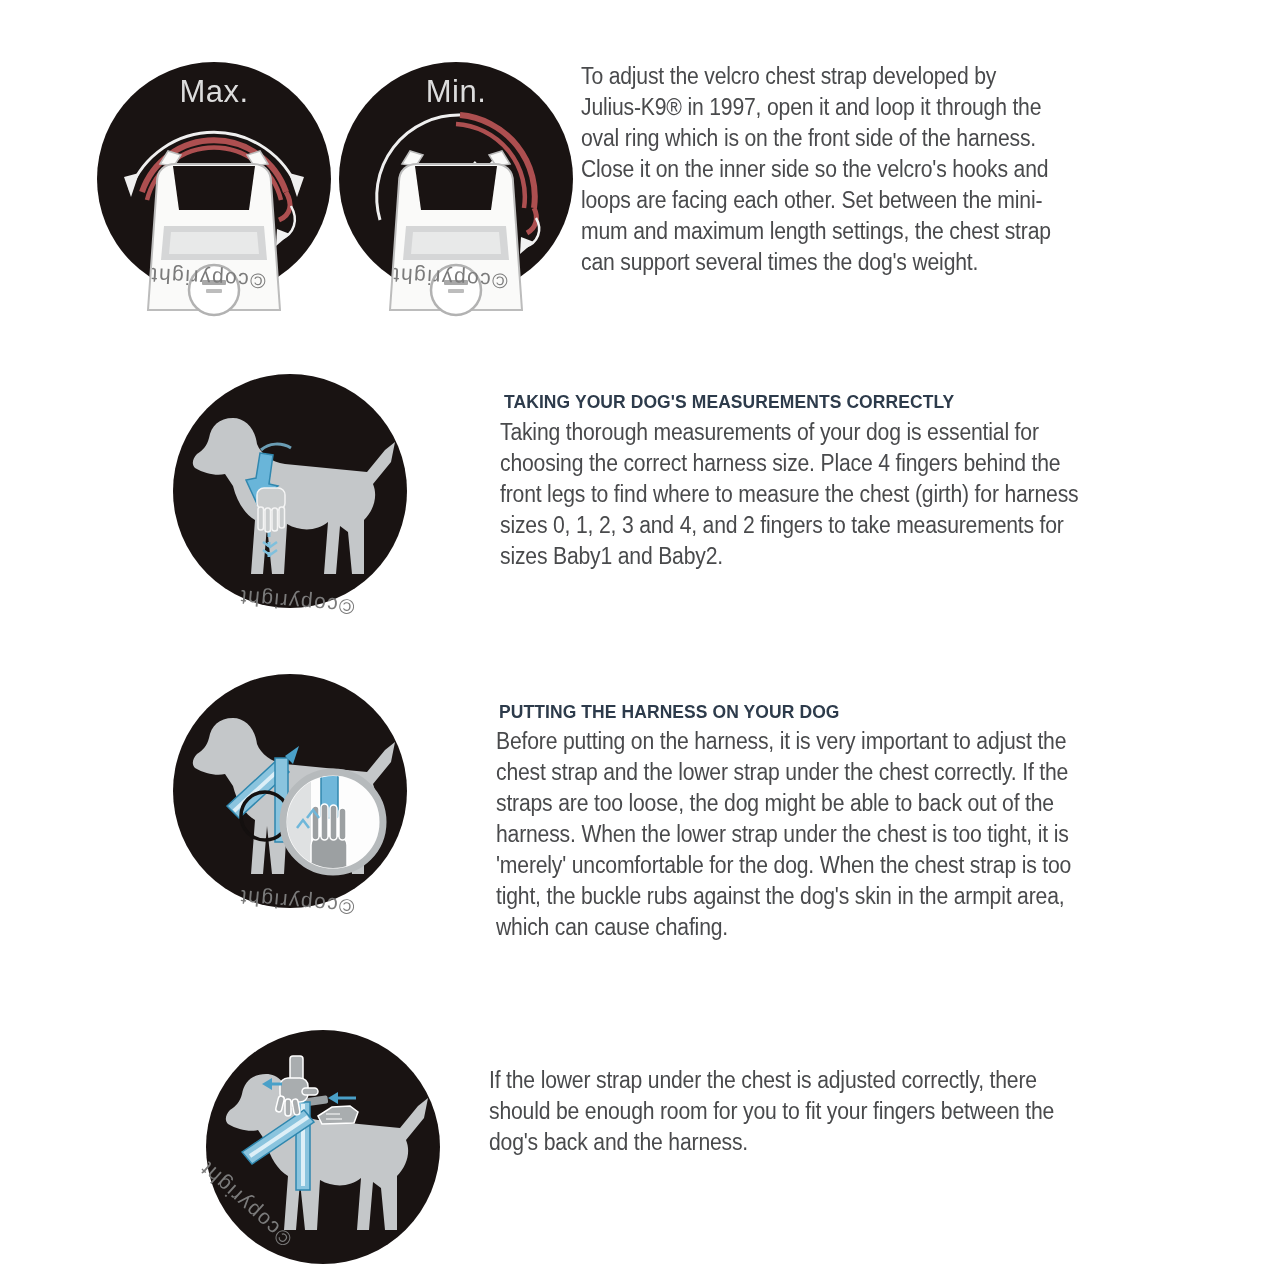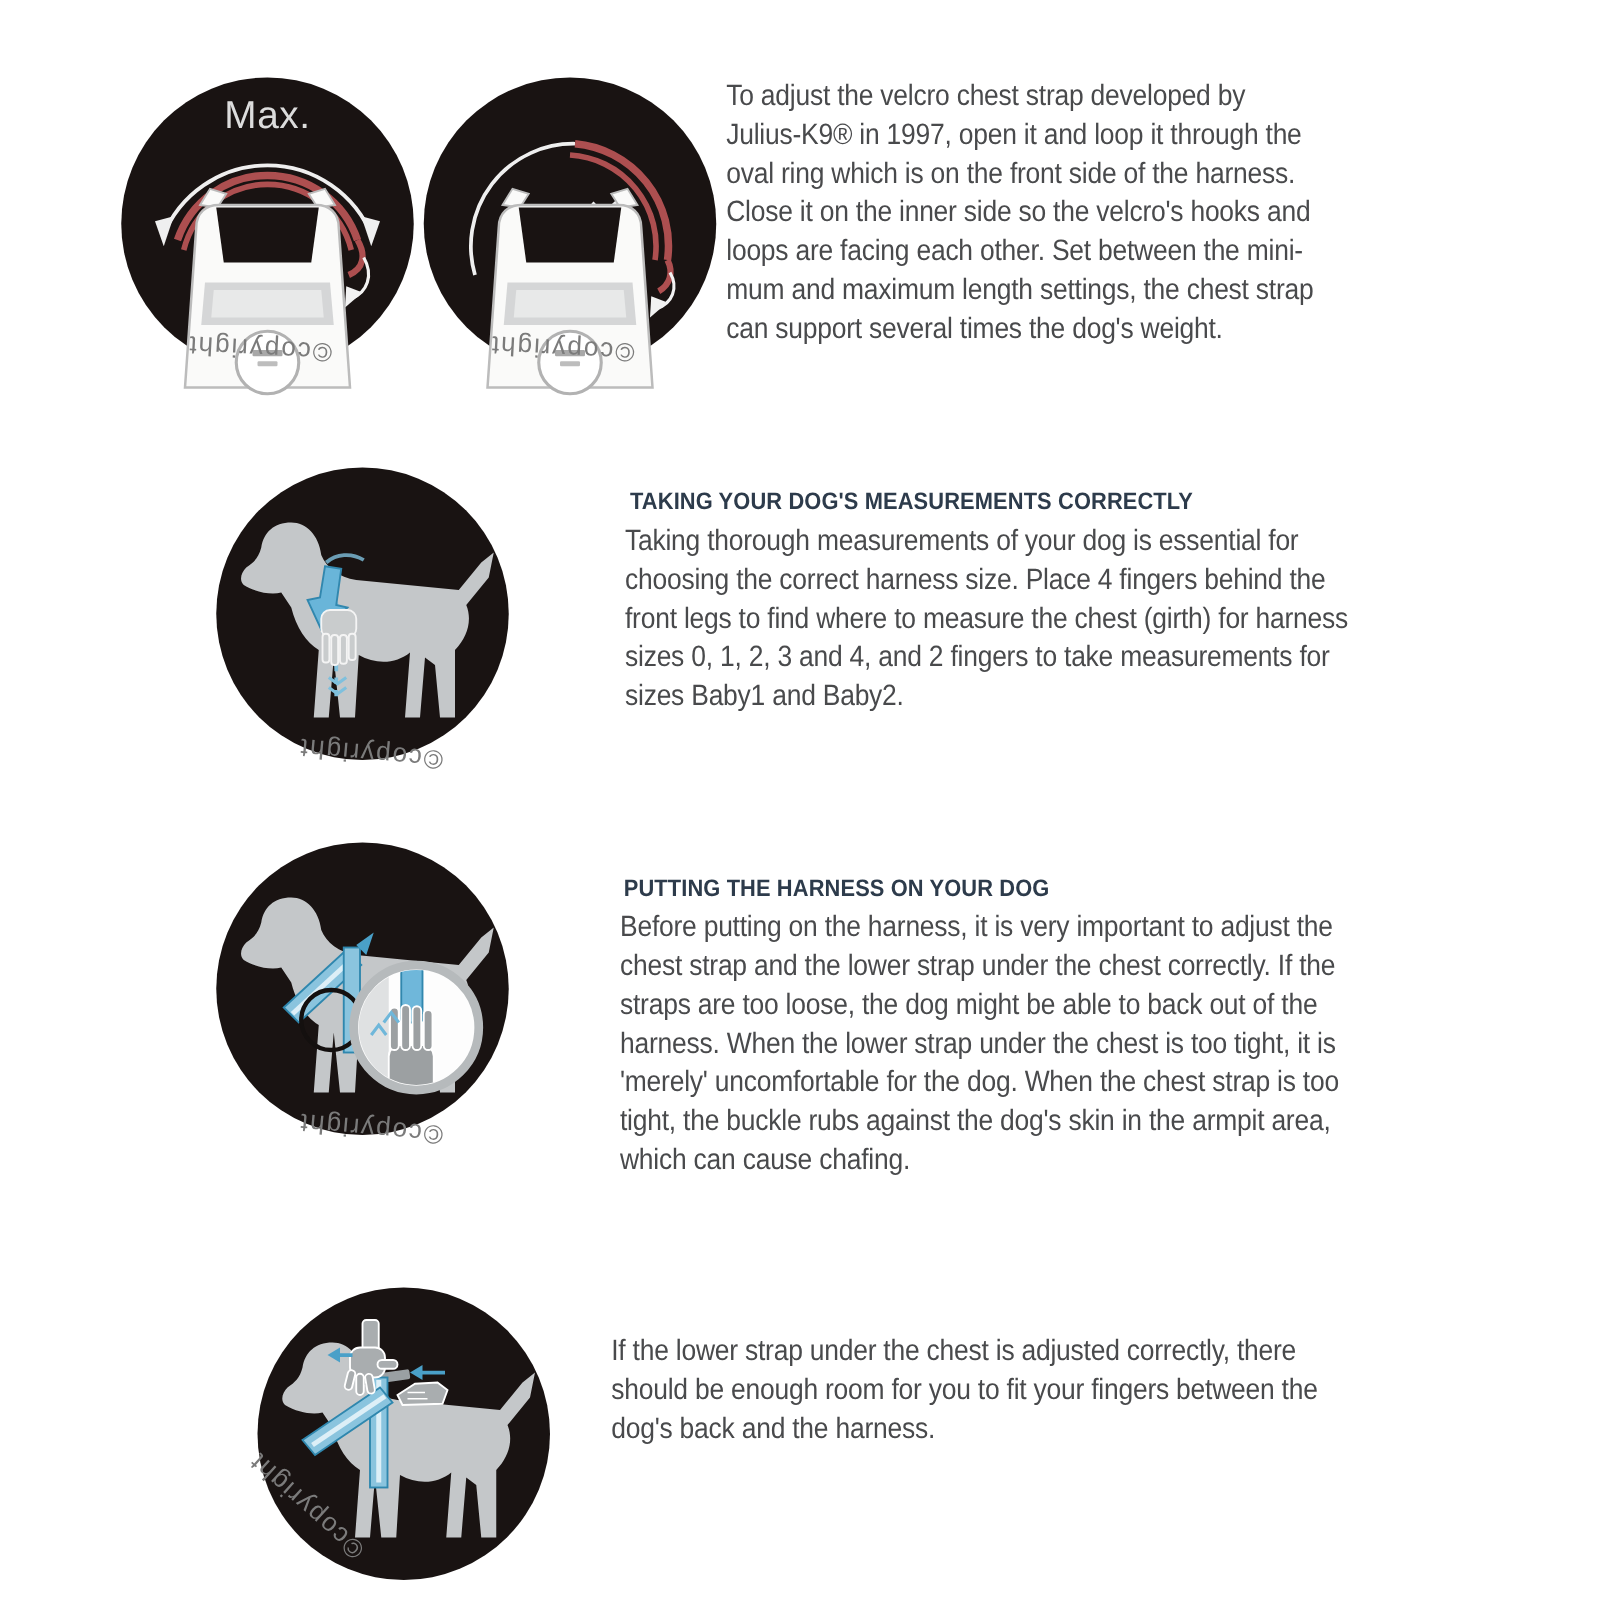--- a/index.html
+++ b/index.html
@@ -92,20 +92,21 @@
       <path d="M66 106 L74 93 L87 97 L80 108 Z" fill="#fafaf9" stroke="#bcbcbc" stroke-width="1.5"></path>
       <path d="M174 106 L166 93 L153 97 L160 108 Z" fill="#fafaf9" stroke="#bcbcbc" stroke-width="1.5"></path>
       <path d="M63 124 C63 112 71 106 81 106 L159 106 C169 106 177 112 177 124 L186 252 L54 252 Z" fill="#fafaf9" stroke="#bcbcbc" stroke-width="2"></path>
       <path d="M79 108 L161 108 L155 152 L85 152 Z" fill="#191312"></path>
       <path d="M70 168 L170 168 L173 202 L67 202 Z" fill="#d5d6d7"></path>
       <path d="M77 174 L163 174 L165 196 L75 196 Z" fill="#e8e9e9"></path>
       <circle cx="120" cy="232" r="25" fill="#ffffff" stroke="#b2b2b2" stroke-width="2.5"></circle>
       <rect x="108" y="222" width="24" height="5" rx="1" fill="#a8a8a8"></rect>
       <rect x="112" y="231" width="16" height="4" rx="1" fill="#bdbdbd"></rect>
     </svg>
+    <div class="fig-label">Min.</div>
     <div class="copyright cr-fig12">©copyright</div>
   </div>
 
   <div class="bodytext p1">To adjust the velcro chest strap developed by
 Julius-K9® in 1997, open it and loop it through the
 oval ring which is on the front side of the harness.
 Close it on the inner side so the velcro's hooks and
 loops are facing each other. Set between the mini-
 mum and maximum length settings, the chest strap
 can support several times the dog's weight.</div>

